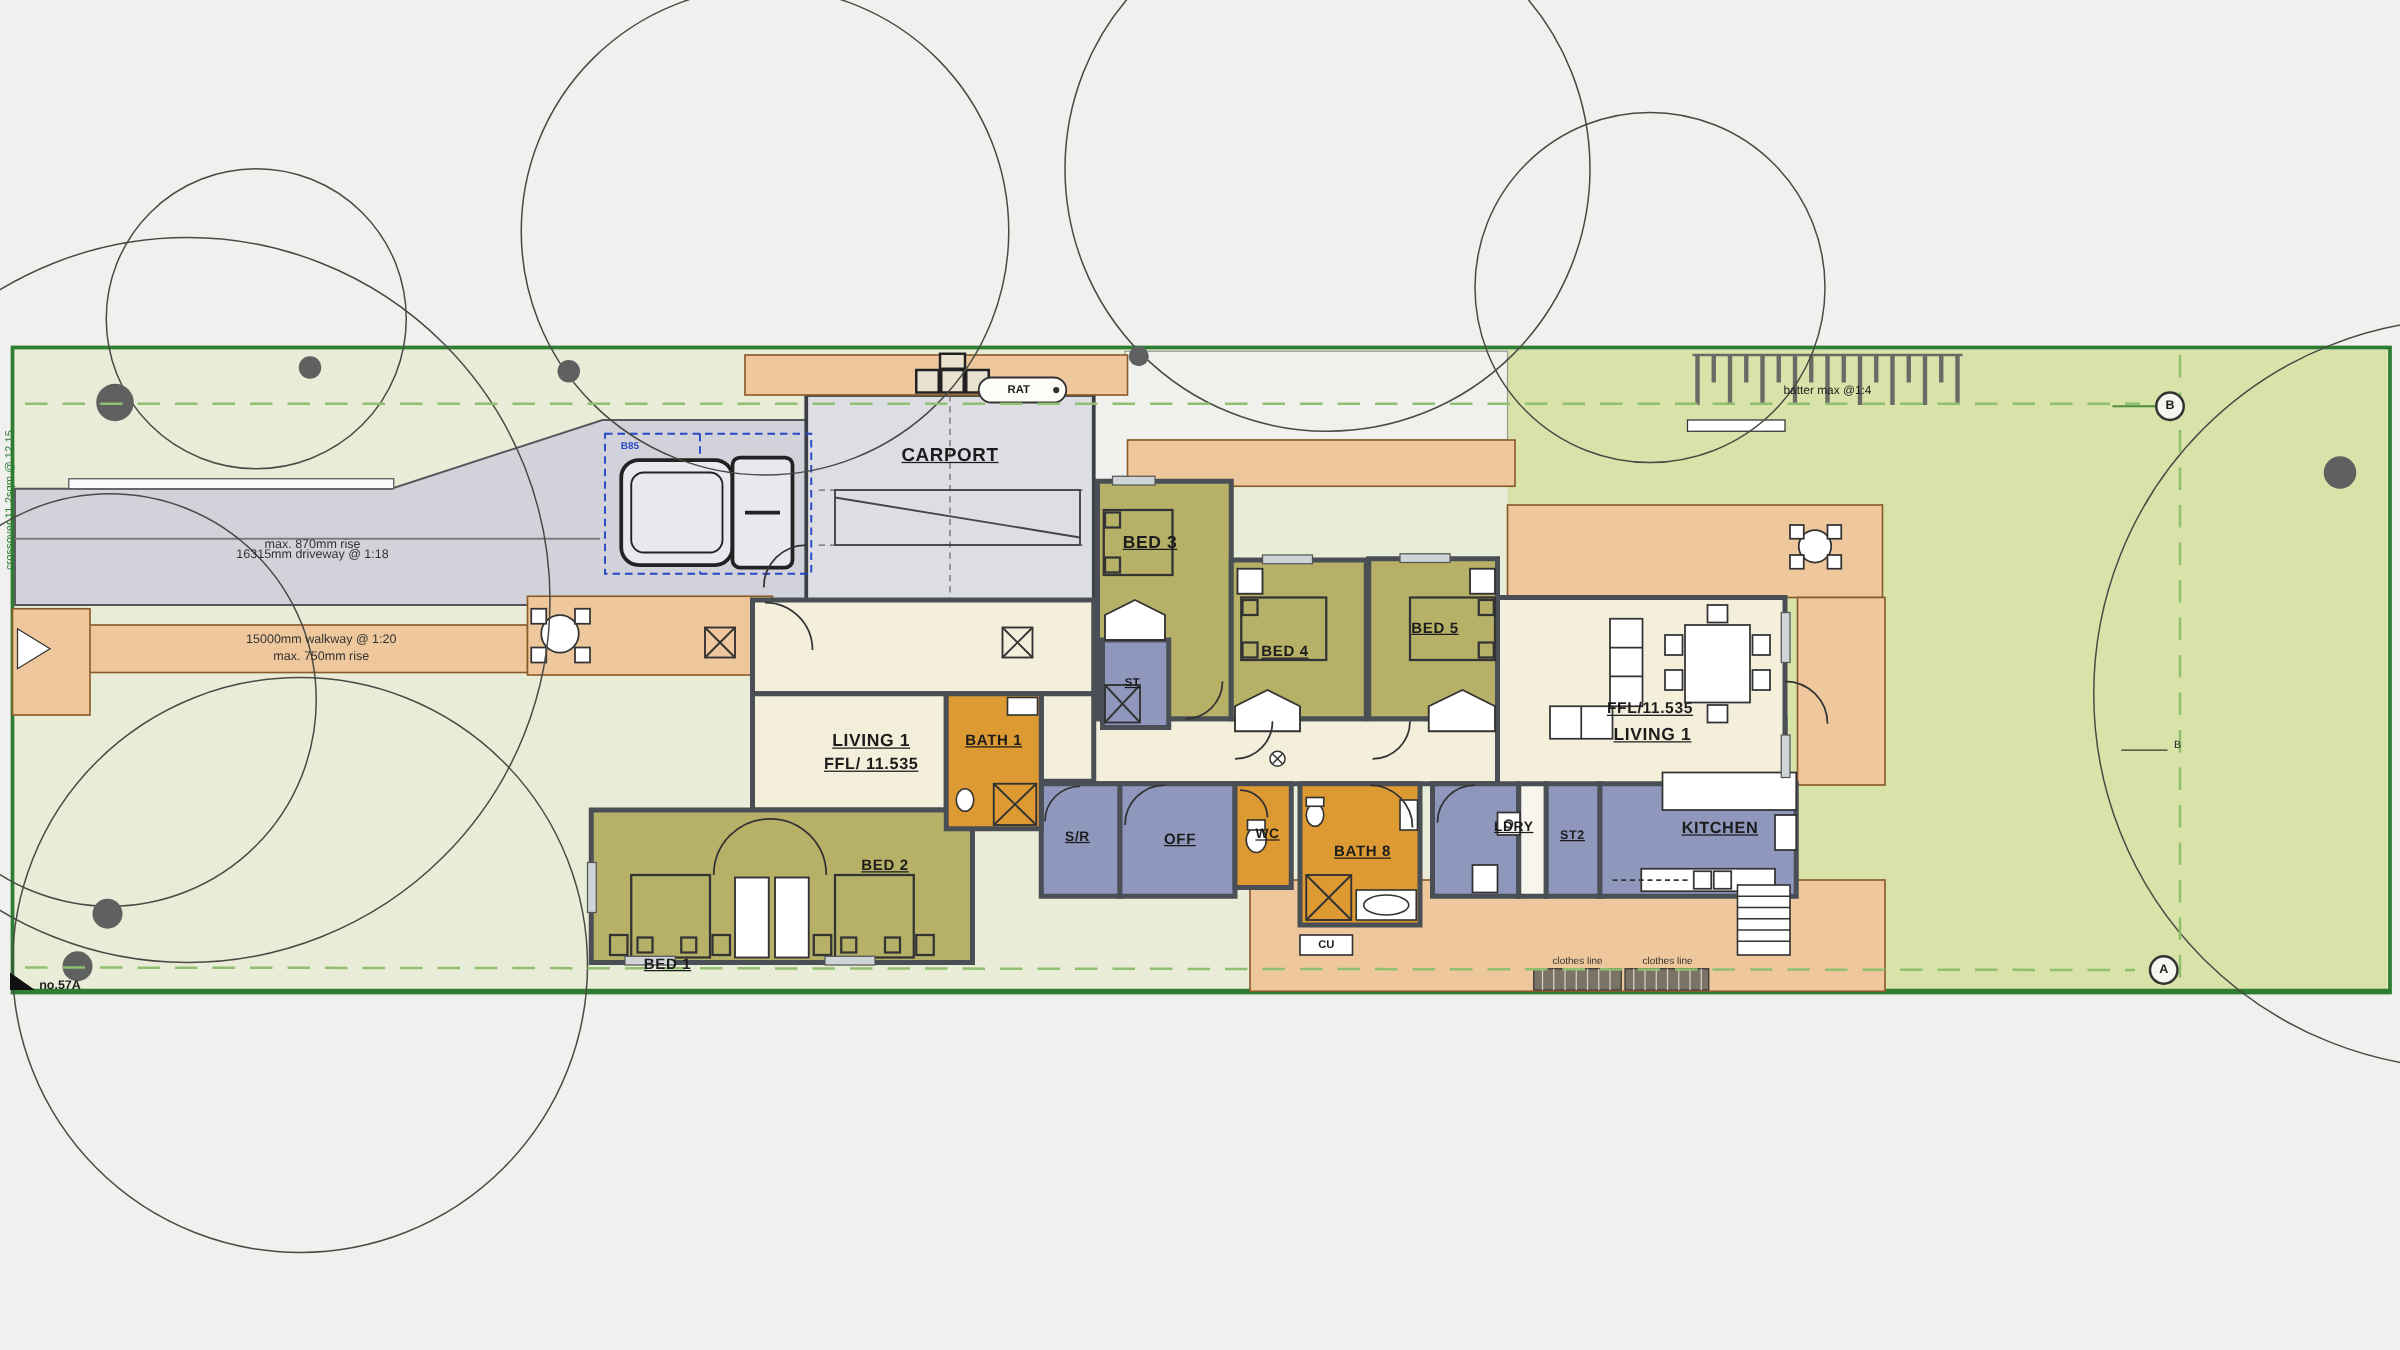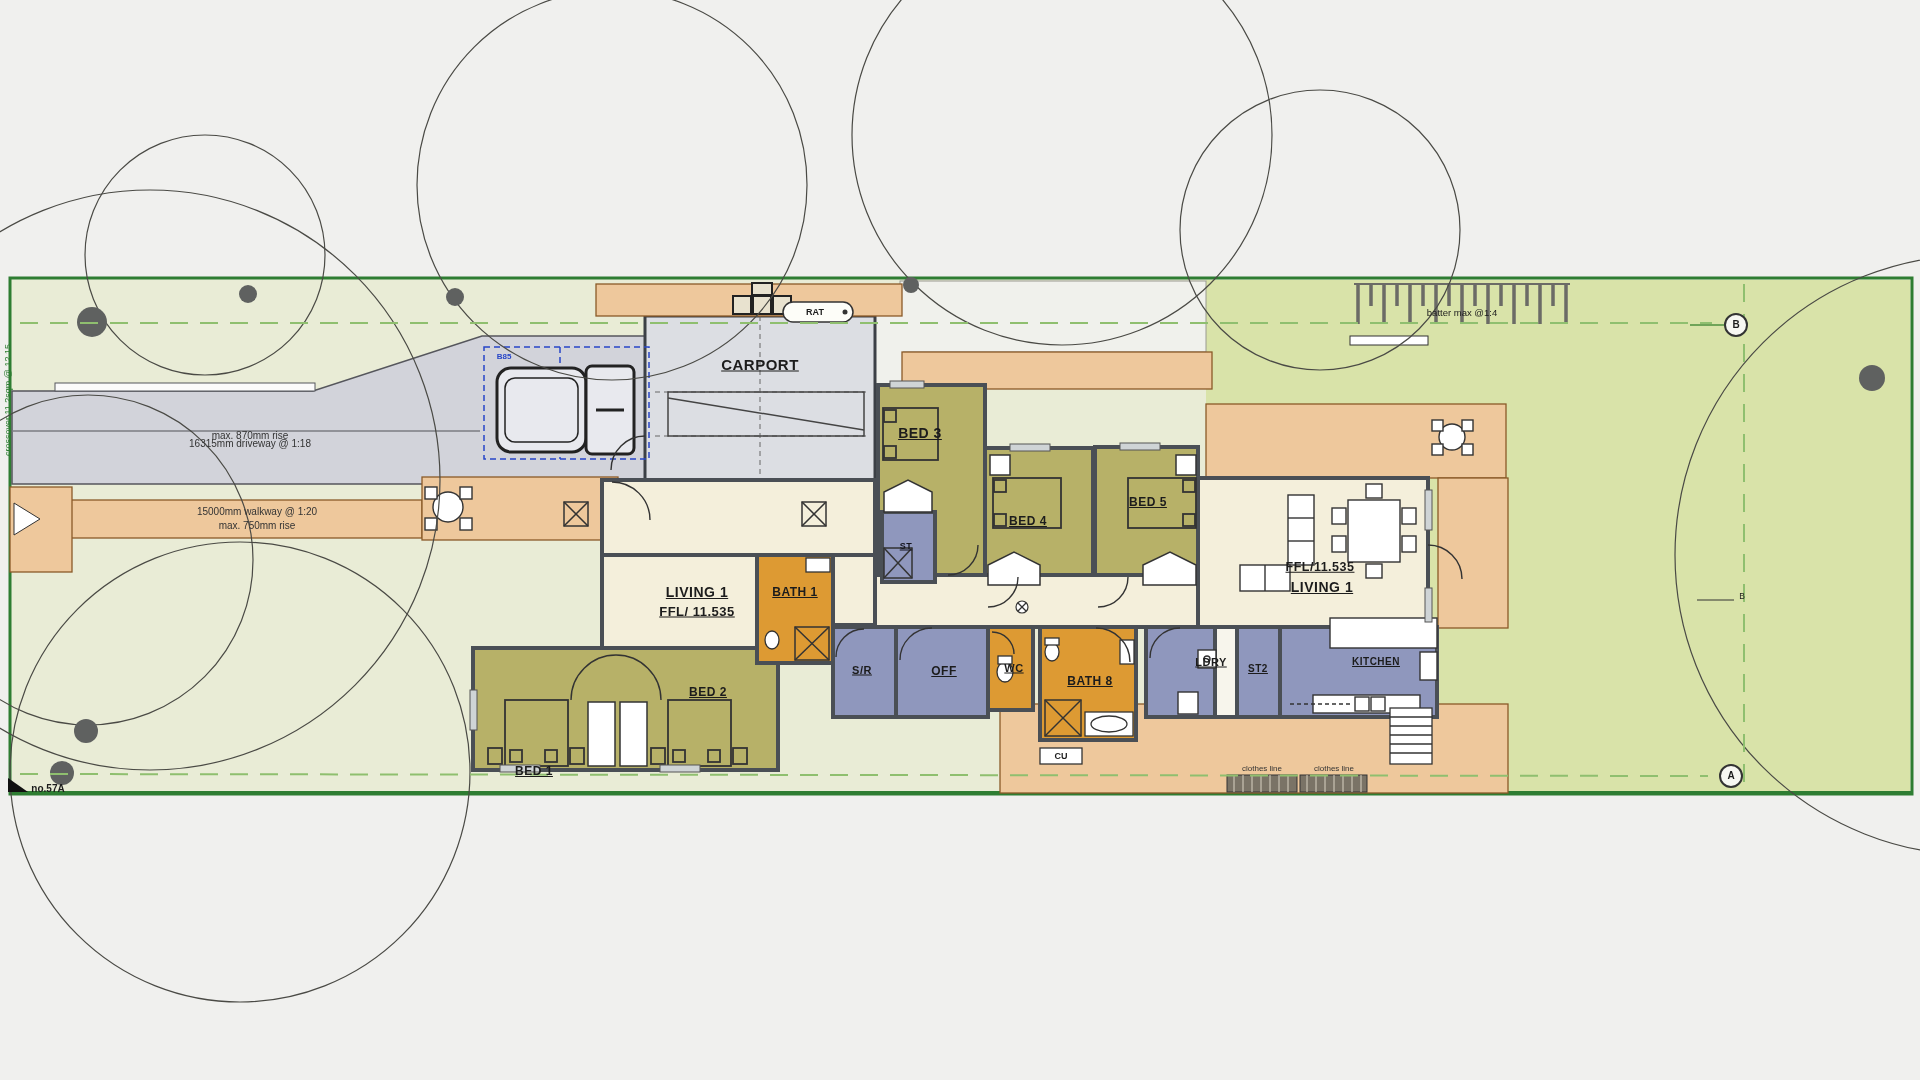--- a/index.html
+++ b/index.html
@@ -310,21 +310,21 @@
 <div class="lbl room" style="left:697px;top:611px;font-size:13px;">FFL/ 11.535</div>
 <div class="lbl room" style="left:795px;top:592px;font-size:12px;">BATH 1</div>
 <div class="lbl room" style="left:1320px;top:567px;font-size:12.5px;">FFL/11.535</div>
 <div class="lbl room" style="left:1322px;top:587px;font-size:14px;">LIVING 1</div>
 <div class="lbl room" style="left:862px;top:670px;font-size:11px;">S/R</div>
 <div class="lbl room" style="left:944px;top:671px;font-size:12px;">OFF</div>
 <div class="lbl room" style="left:1014px;top:668px;font-size:11px;">WC</div>
 <div class="lbl room" style="left:1090px;top:681px;font-size:12px;">BATH 8</div>
 <div class="lbl room" style="left:1183px;top:662px;font-size:11px;margin-left:28px;">LDRY</div>
 <div class="lbl room" style="left:1258px;top:669px;font-size:10px;">ST2</div>
-<div class="lbl room" style="left:1376px;top:662px;font-size:10px;">KITCHEN</div>
+<div class="lbl room" style="left:1376px;top:662px;font-size:13px;">KITCHEN</div>
 <div class="lbl room" style="left:534px;top:735px;font-size:12px;margin-top:36px;">BED 1</div>
 <div class="lbl room" style="left:708px;top:692px;font-size:12px;">BED 2</div>
 
 <div class="lbl bold" style="left:815px;top:312px;font-size:9px;">RAT</div>
 <div class="lbl bold" style="left:1061px;top:756px;font-size:9px;">CU</div>
 <div class="lbl tiny" style="left:1262px;top:769px;">clothes line</div>
 <div class="lbl tiny" style="left:1334px;top:769px;">clothes line</div>
 <div class="lbl" style="left:1462px;top:313px;font-size:9.5px;">batter max @1:4</div>
 
 <div class="lbl note" style="left:250px;top:444px;text-align:right;">16315mm driveway @ 1:18</div>

